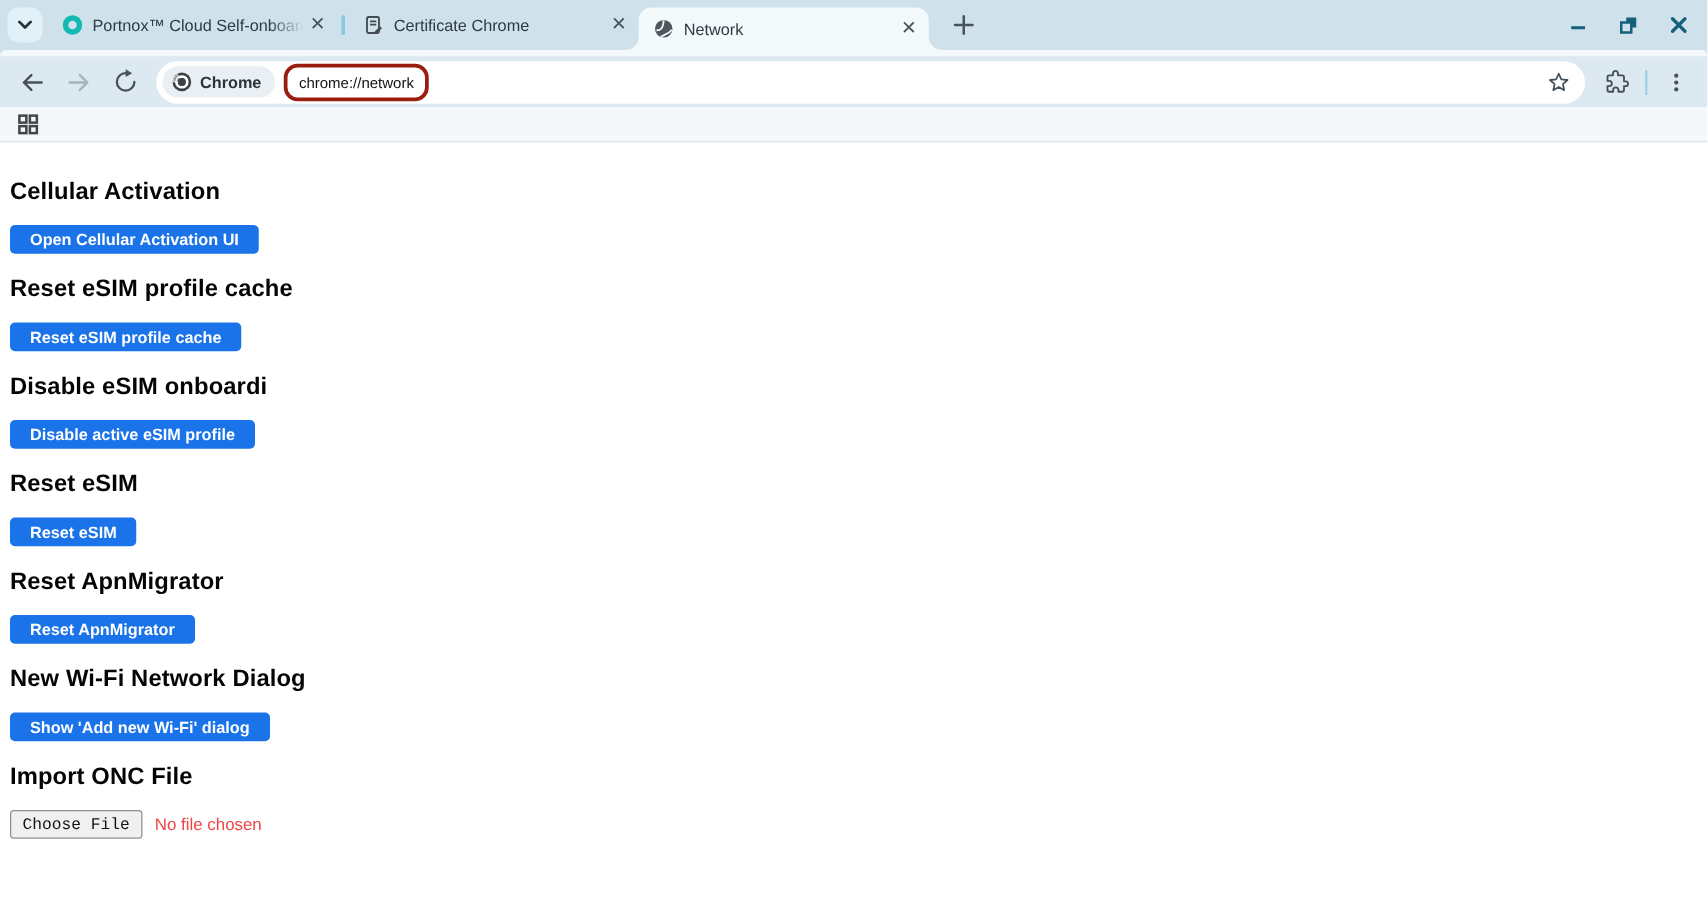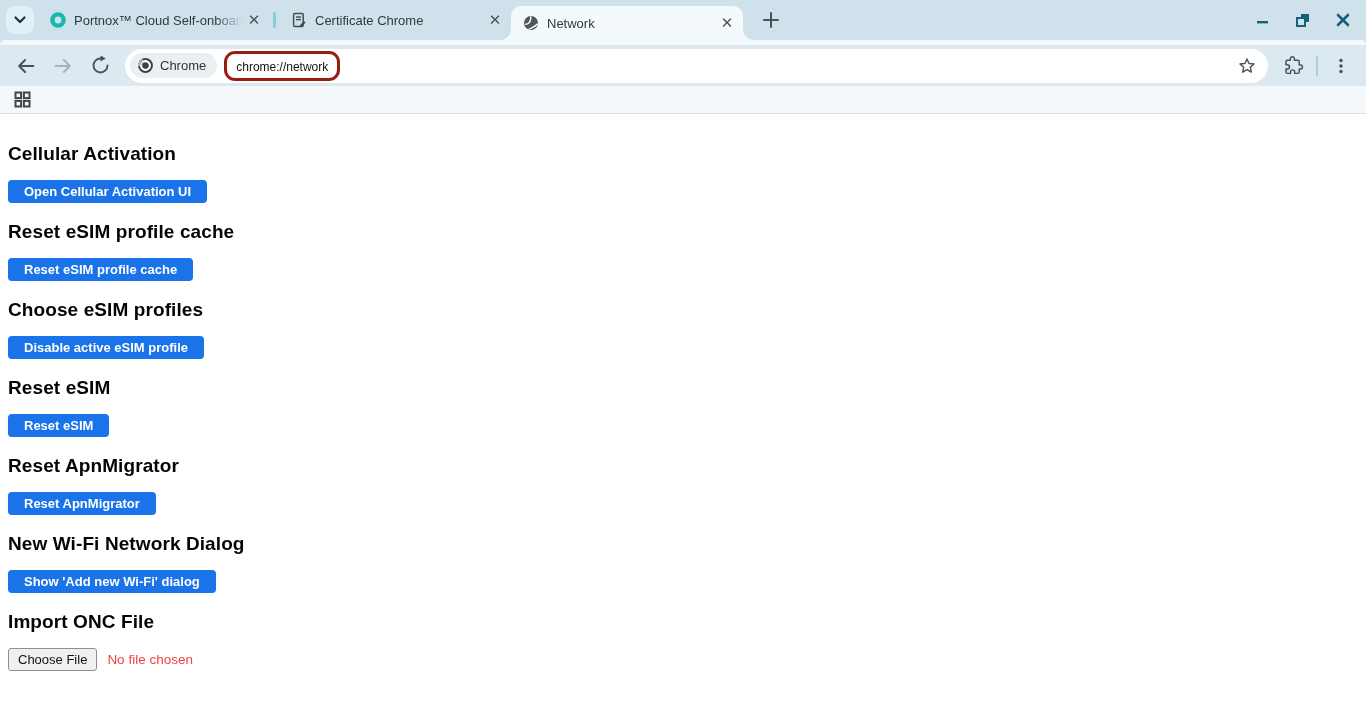--- a/index.html
+++ b/index.html
@@ -44,21 +44,21 @@
   
   .toolbar { height:41px; background:#dde9f0; display:flex; align-items:center; padding:0 12px 0 14px; }
   .nav-btn { width:24px; height:24px; margin-right:13px; display:flex; align-items:center;
     justify-content:center; cursor:pointer; color:#46525a; }
   .nav-btn.disabled { color:#a4b4bd; cursor:default; }
 
   .omnibox { flex:1; height:34px; background:#fff; border-radius:17px; display:flex;
     align-items:center; padding:0 8px 0 5px; }
   .chip { height:25px; background:#e9eff3; border-radius:13px; display:flex; align-items:center;
     gap:6px; padding:0 11px 0 7px; cursor:pointer; }
-  .chip-label { font-size:13px; font-weight:normal; color:#2b343a; }
+  .chip-label { font-size:13px; font-weight:bold; color:#2b343a; }
   .url-annotation { border:3px solid #9a1e0f; border-radius:11px; padding:3px 9px; margin-left:7px; }
   .url-text { font-size:12px; color:#131313; }
   .omni-spacer { flex:1; }
   .icon-btn { width:26px; height:26px; display:flex; align-items:center; justify-content:center;
     color:#46525a; cursor:pointer; }
   .toolbar .after-box { display:flex; align-items:center; margin-left:12px; gap:10px; }
   .toolbar-divider { width:2px; height:20px; background:#a6d0e4; }
 
   
   .bookmarks-bar { height:28px; background:#f4f8fb; border-bottom:1px solid #d8dde1;
@@ -69,21 +69,21 @@
   
   .content { background:#fff; height:603px; overflow:hidden; padding:24px 0 0 8px; }
   .content h2 { font-size:19px; font-weight:bold; color:#050505; margin:18px 0 15px 0;
     letter-spacing:.1px; }
   .content section:first-child h2 { margin-top:5px; }
   .action-btn { display:inline-block; background:#1a73e8; color:#ffffff; border:none;
     border-radius:4px; font-family:"Liberation Sans",sans-serif; font-size:13px; font-weight:bold;
     padding:4px 16px; cursor:pointer; }
   .file-row { display:flex; align-items:center; margin-top:2px; }
   .file-btn { background:#f0f0f0; border:1px solid #8f8f8f; border-radius:3px; font-size:13px;
-    color:#111; font-family:Liberation Sans, sans-serif; padding:3px 9px; cursor:pointer; }
+    color:#111; font-family:Liberation Mono, monospace; padding:3px 9px; cursor:pointer; }
   .file-status { font-size:13.5px; color:#ef4444; margin-left:10px; }
 
   svg { display:block; }
 </style>
 </head>
 <body>
 
 <div class="chrome-top">
   <div class="tabstrip">
 
@@ -225,21 +225,21 @@
 <div class="content" id="sections-root">
   <section>
     <h2>Cellular Activation</h2>
   <button class="action-btn">Open Cellular Activation UI</button></section>
 
   <section>
     <h2>Reset eSIM profile cache</h2>
   <button class="action-btn">Reset eSIM profile cache</button></section>
 
   <section>
-    <h2>Choose eSIM profiles</h2>
+    <h2>Disable eSIM onboardi</h2>
   <button class="action-btn">Disable active eSIM profile</button></section>
 
   <section>
     <h2>Reset eSIM</h2>
   <button class="action-btn">Reset eSIM</button></section>
 
   <section>
     <h2>Reset ApnMigrator</h2>
   <button class="action-btn">Reset ApnMigrator</button></section>
 

